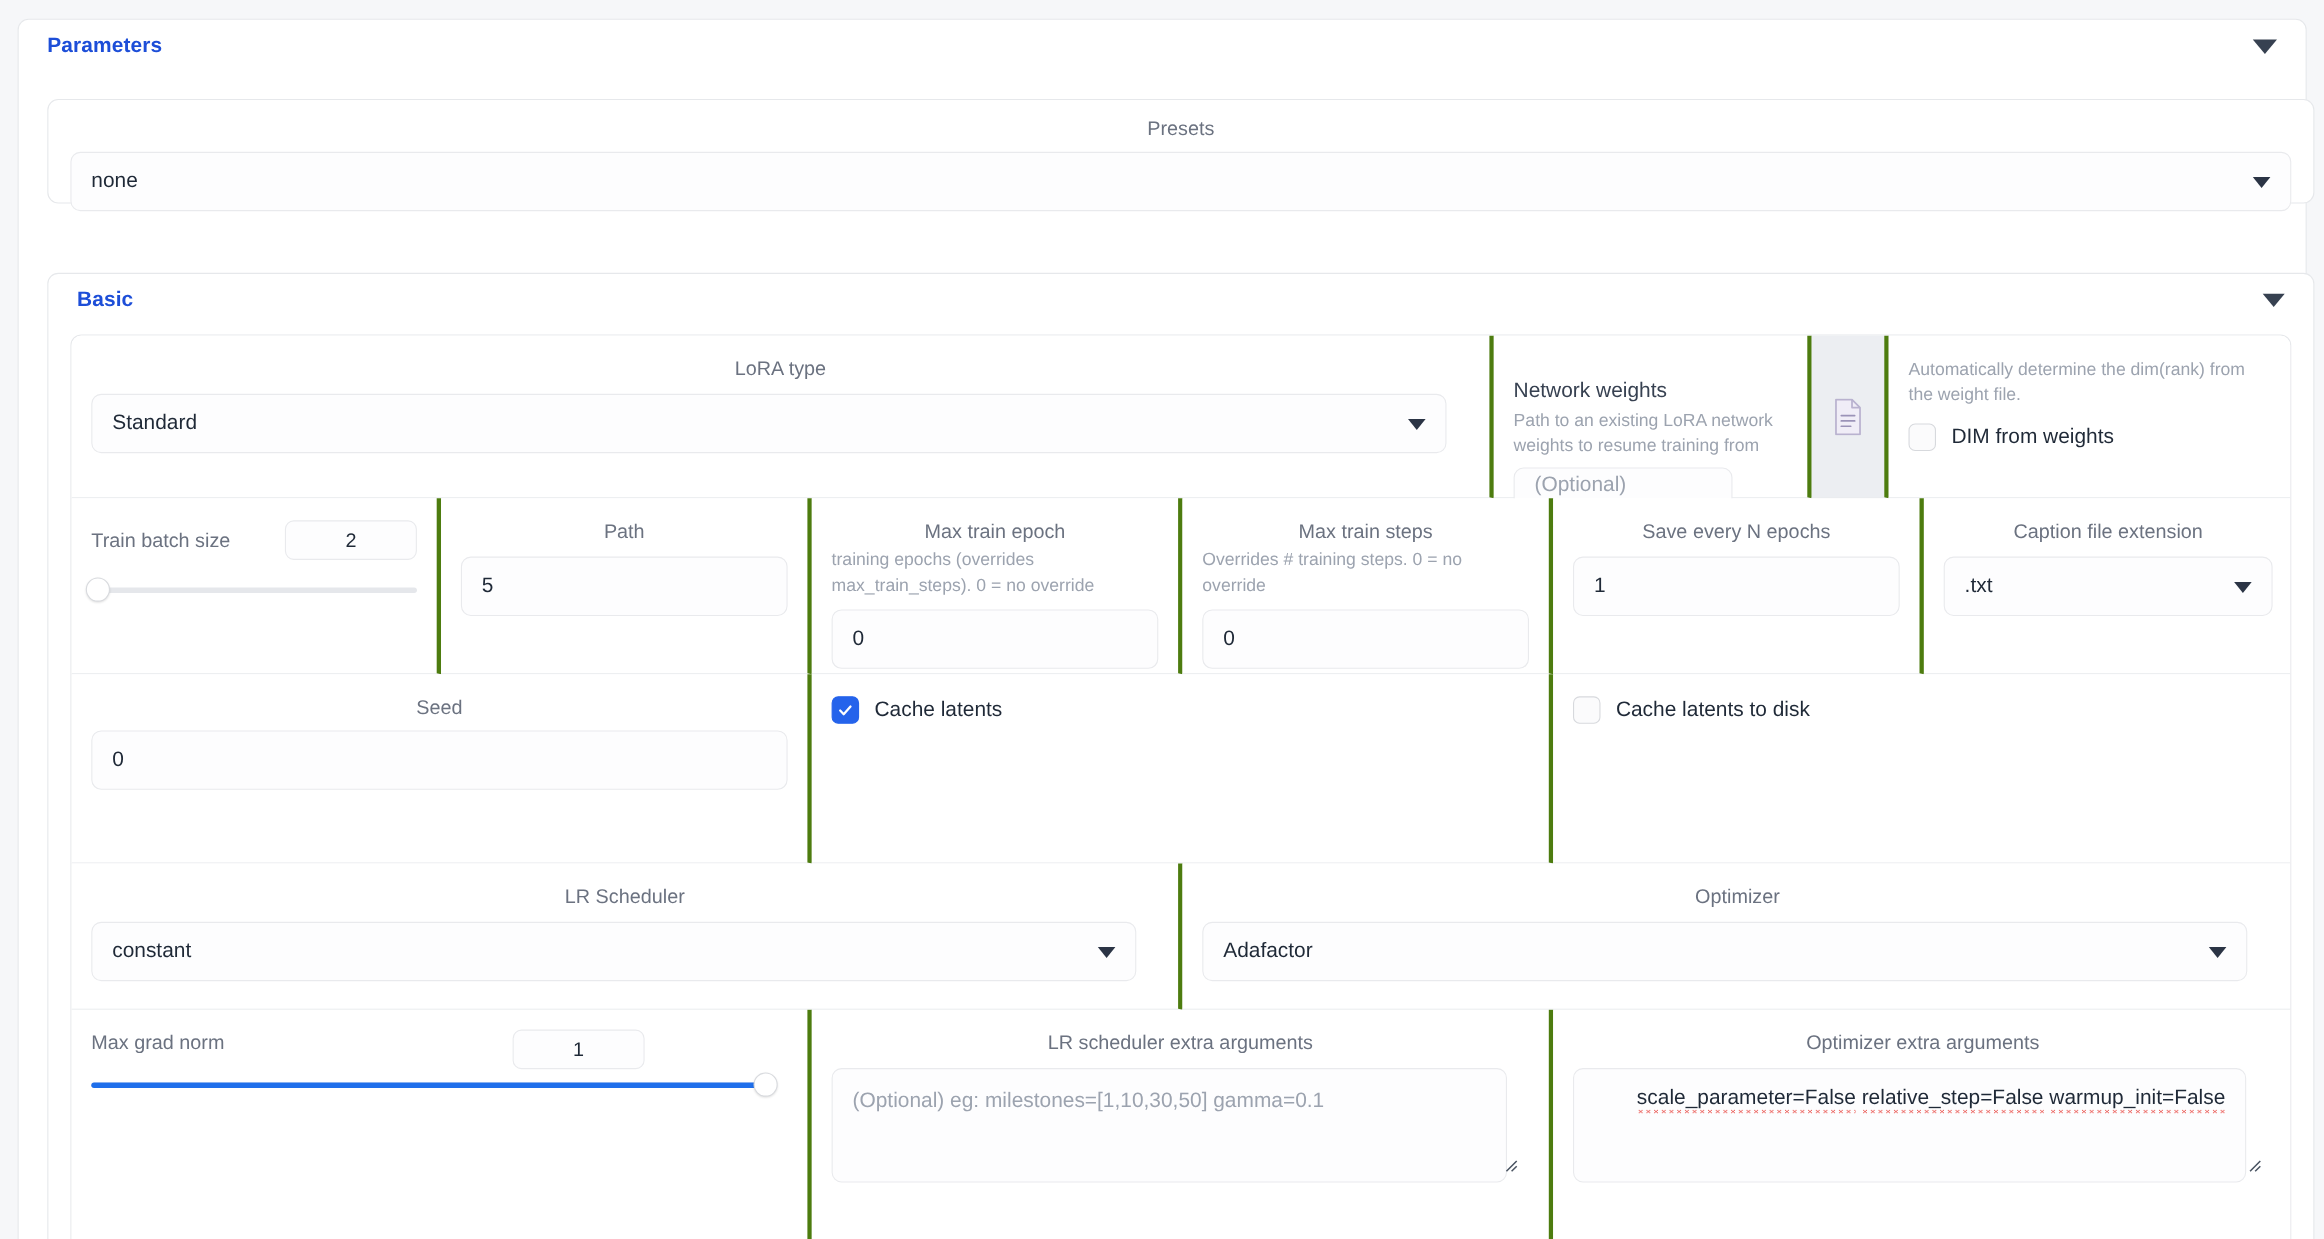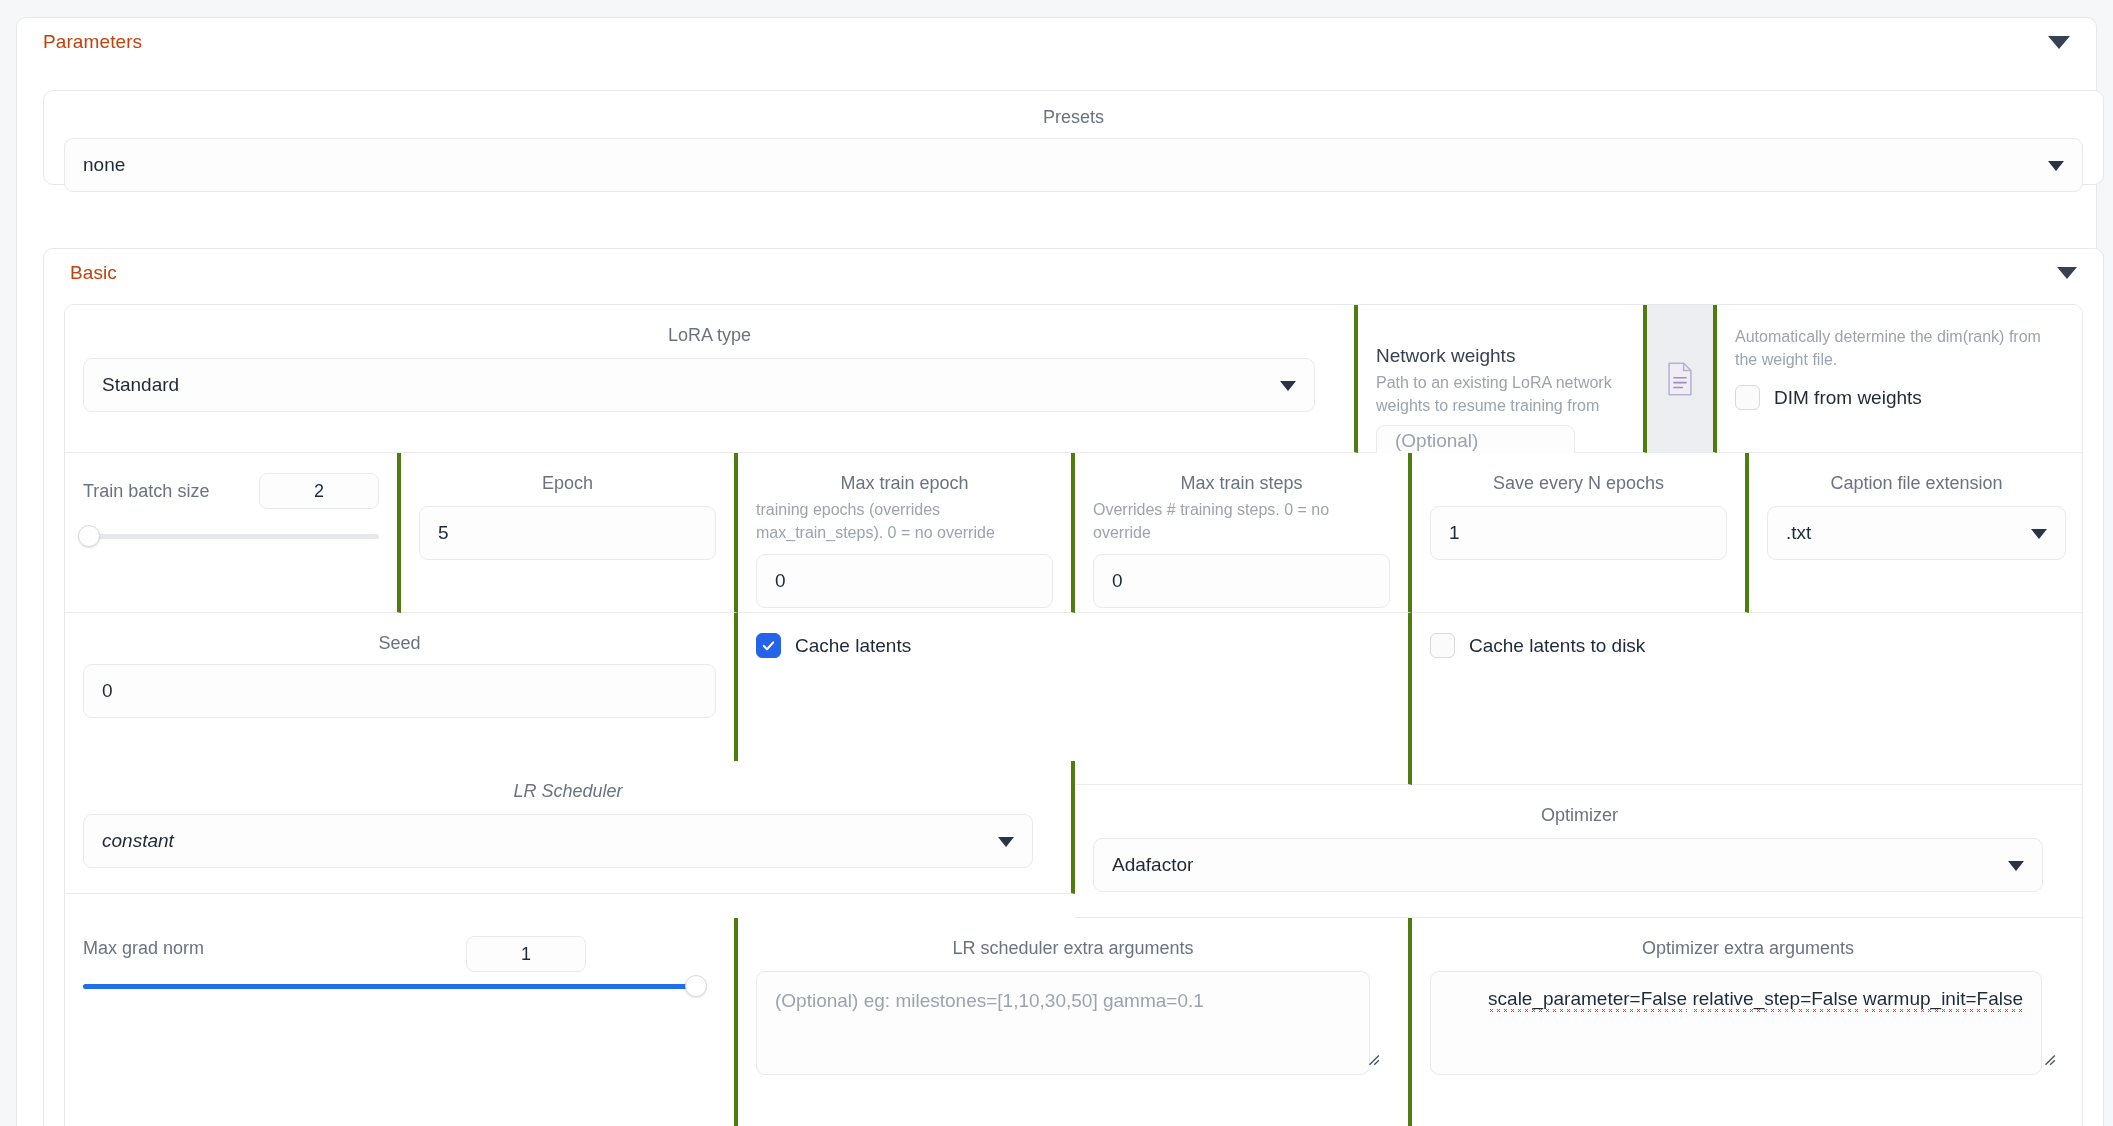--- a/index.html
+++ b/index.html
@@ -22,21 +22,21 @@
     left: 16px; top: 17px;
     width: 2081px; height: 1140px;
   }
 
   .accordion-header {
     display: flex; align-items: center; justify-content: space-between;
     padding: 0 26px;
     height: 48px;
   }
   .accordion-title {
-    font-size: 19px; color: #c2410c; font-weight: 400;
+    font-size: 19px; color: #1d4ed8; font-weight: 700;
     letter-spacing: .1px;
   }
   .caret {
     width: 0; height: 0;
     border-left: 11px solid transparent;
     border-right: 11px solid transparent;
     border-top: 13px solid #374151;
     cursor: pointer;
   }
   .caret.small {
@@ -247,21 +247,21 @@
           <span class="num-box">2</span>
         </div>
         <div class="slider">
           <div class="track"></div>
           <div class="fill" style="width:2%"></div>
           <div class="thumb" style="left:2%"></div>
         </div>
       </div>
 
       <div class="cell" style="left:336px; top:148px; width:337px; height:160px;">
-        <div class="field-label">Epoch</div>
+        <div class="field-label">Path</div>
         <div class="control input" style="margin-top:12px;">
           <span>5</span>
         </div>
       </div>
 
       <div class="cell" style="left:673px; top:148px; width:337px; height:160px;">
         <div class="field-label">Max train epoch</div>
         <div class="help-text" style="margin-top:4px;">training epochs (overrides max_train_steps). 0 = no override</div>
         <div class="control input" style="margin-top:10px;">
           <span>0</span>
@@ -311,21 +311,21 @@
 
       <div class="cell nb-r" style="left:1347px; top:308px; width:672px; height:172px;">
         <div class="check-row">
           <span class="checkbox">
             
           </span>
           <span class="check-label">Cache latents to disk</span>
         </div>
       </div>
 
-      <div class="cell" style="left:0; top:456px; width:1010px; height:133px;font-style:italic;">
+      <div class="cell" style="left:0; top:480px; width:1010px; height:133px;">
         <div class="field-label">LR Scheduler</div>
         <div class="control" style="margin-top:12px; width:950px;">
           <span>constant</span>
           <span class="select-caret"></span>
         </div>
       </div>
 
       <div class="cell nb-r" style="left:1010px; top:480px; width:1009px; height:133px;">
         <div class="field-label">Optimizer</div>
         <div class="control" style="margin-top:12px; width:950px;">

